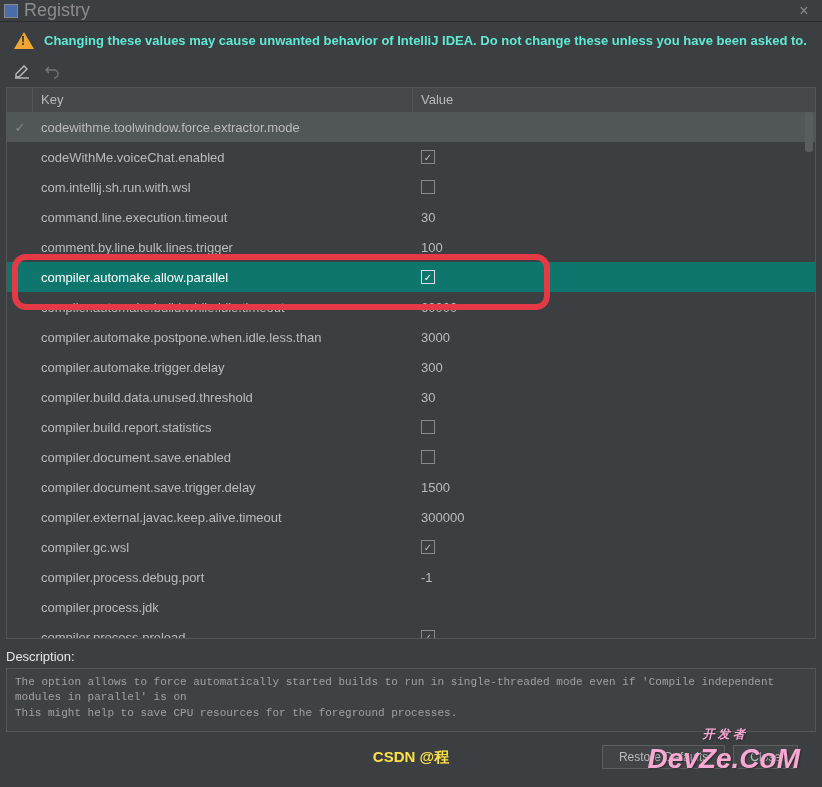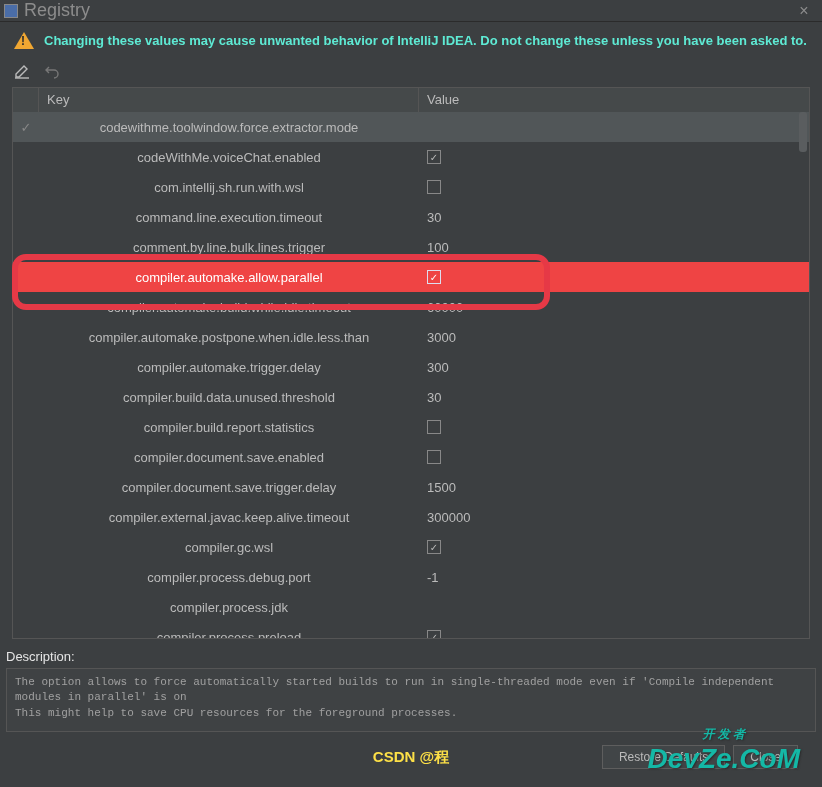--- a/index.html
+++ b/index.html
@@ -51,21 +51,21 @@
   font-size: 12px;
 }
 .warning-text { color: #5eead4; font-weight: bold; font-size: 13px; }
 .toolbar {
   padding: 4px 14px 8px;
   display: flex;
   gap: 14px;
 }
 .tool-icon { width: 16px; height: 16px; cursor: pointer; }
 .table-wrap {
-  margin: 0 12px;
+  margin: 0 6px;
   height: 552px;
   overflow: hidden;
   border: 1px solid #555;
 }
 .table-head {
   display: flex;
   background: #45494a;
   height: 24px;
 }
 .col-dot { width: 26px; border-right: 1px solid #555; }
@@ -75,23 +75,23 @@
   height: 528px;
   overflow-y: auto;
   position: relative;
 }
 .row {
   display: flex;
   height: 30px;
   align-items: center;
 }
 .row .rc-dot { width: 26px; text-align: center; color: #888; }
-.row .rc-key { width: 380px; padding: 0 8px; color: #bbb; white-space: nowrap; overflow: hidden; text-align: center; }
+.row .rc-key { width: 380px; padding: 0 8px; color: #bbb; white-space: nowrap; overflow: hidden; }
 .row .rc-val { flex: 1; padding: 0 8px; color: #bbb; display: flex; align-items: center; }
-.row.sel { background: #ef4444; color: #fff; }
+.row.sel { background: #0f766e; color: #fff; }
 .row.sel .rc-key, .row.sel .rc-val { color: #fff; }
 .row.edited { background: #515658; }
 .cbox {
   width: 14px; height: 14px;
   border: 1px solid #888;
   background: transparent;
   display: inline-flex;
   align-items: center;
   justify-content: center;
   font-size: 10px;
@@ -136,21 +136,21 @@
   border: 1px solid #5e5e5e;
   background: #414547;
   color: #bbb;
   font-size: 12px;
   cursor: pointer;
 }
 .watermark1 {
   position: absolute;
   right: 22px; bottom: 12px;
   font-size: 28px;
-  color: #14b8a6;
+  color: #f9a8d4;
   font-style: italic;
   font-weight: bold;
   text-shadow: 1px 1px 2px #2b2b2b;
   pointer-events: none;
 }
 .watermark1 .sub { font-size: 12px; display:block; text-align:center; }
 .watermark2 {
   position: absolute;
   bottom: 20px; left: 50%;
   transform: translateX(-50%);

